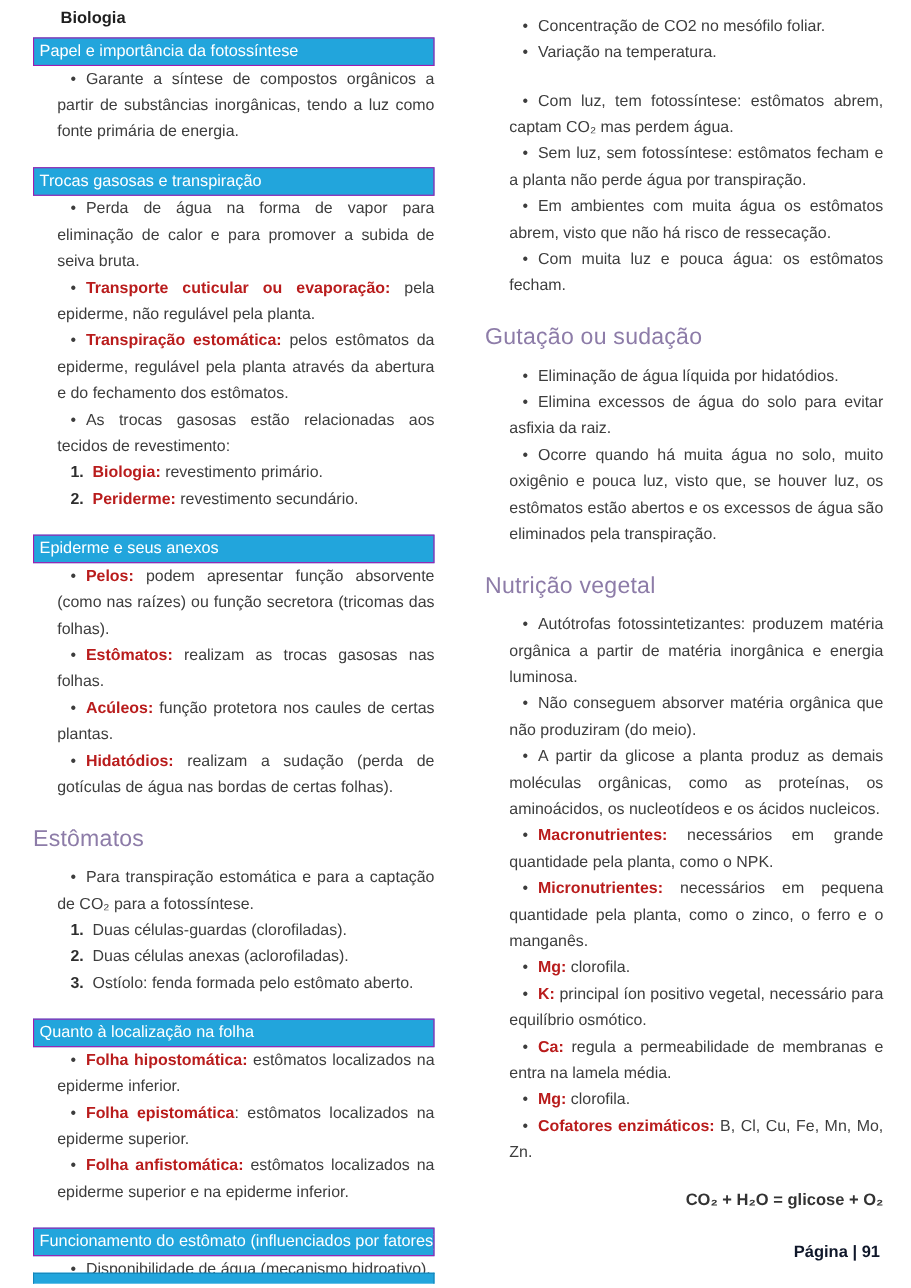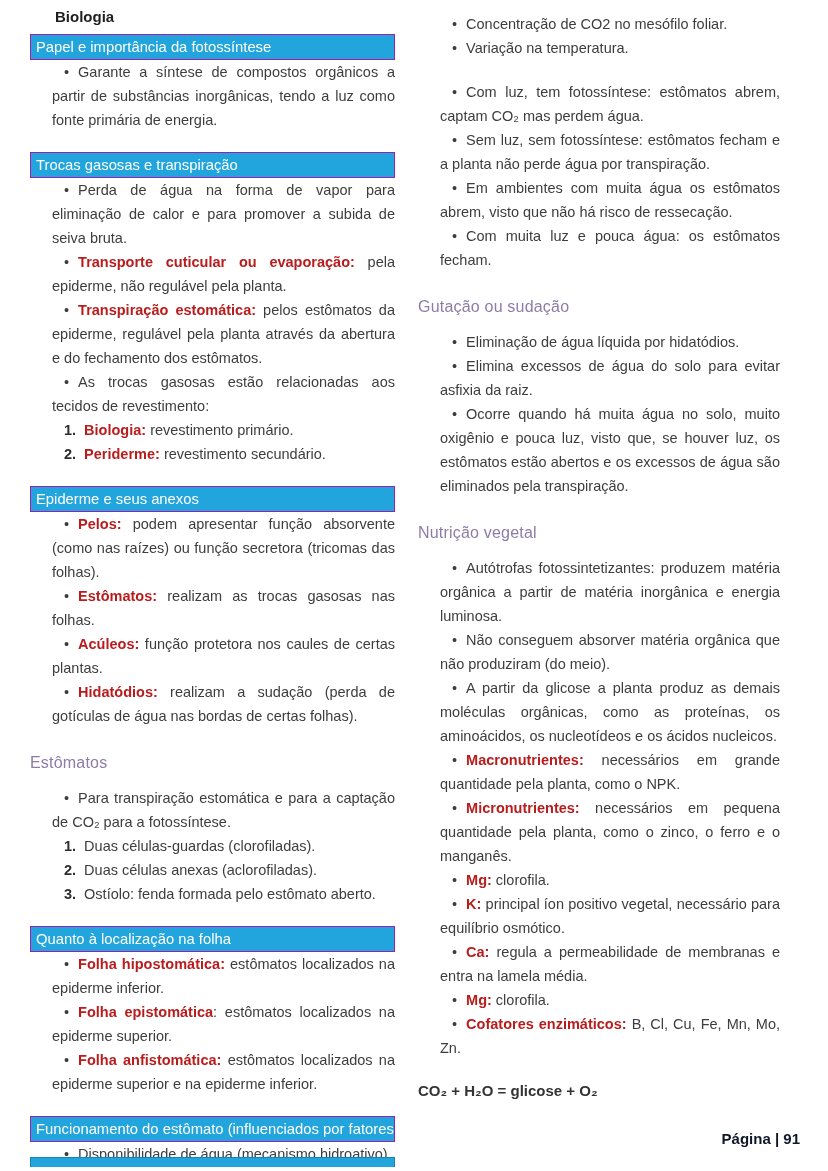--- a/index.html
+++ b/index.html
@@ -7,41 +7,41 @@
   .page {
     position:relative; width:828px; height:1171px; background:#ffffff;
     font-family:"Liberation Sans", sans-serif; color:#3d3d3d; overflow:hidden;border-radius:21px;
   }
   .doc-title {
     padding-left:25px; padding-top:8px; font-size:15px; font-weight:700;
     color:#1f1f1f; height:30px;
   }
   .col { position:absolute; top:0; }
   .col-left  { left:30px;  width:365px; }
-  .col-right { left:418px; width:362px; padding-top:12px; }
+  .col-right { left:441px; width:362px; padding-top:12px; }
   .bar {
     margin-top:20px; height:26px; line-height:24px; padding-left:5px;
     background:#22a5dc; border:1px solid #a21caf; color:#ffffff;
     font-size:14.8px; font-weight:400; white-space:nowrap; overflow:hidden;
   }
   .col-left .bar:first-of-type { margin-top:4px; }
   .purple-heading {
     margin-top:20px; margin-bottom:8px; height:30px; line-height:30px;
-    color:#8d7ca8; font-size:16px; font-weight:400; letter-spacing:0.2px;
+    color:#8d7ca8; font-size:21px; font-weight:400; letter-spacing:0.2px;
   }
   p.li {
     margin:0 0 0 22px; text-indent:12px; font-size:14.5px; line-height:24px;
     text-align:justify; color:#3d3d3d;
   }
   p.li:first-line { }
   .mk { display:inline; margin-right:9px; color:#3d3d3d; }
   .mk.num { font-weight:700; color:#2e2e2e; margin-right:8px; }
   .bd { font-weight:700; color:#b91c1c; }
   .formula {
-    margin-top:18px; text-align:left; font-size:15px; font-weight:700;
+    margin-top:18px; text-align:right; font-size:15px; font-weight:700;
     color:#333333; line-height:26px;
   }
   .spacer { width:100%; }
   .bar-cut {
     position:absolute; left:30px; top:1157px; width:365px; height:10px;
     background:#22a5dc; border:1px solid #1485ba; border-bottom:none;
   }
   .page-number {
     position:absolute; top:1130px; right:28px; font-size:15px;
     font-weight:700; color:#0f172a;

